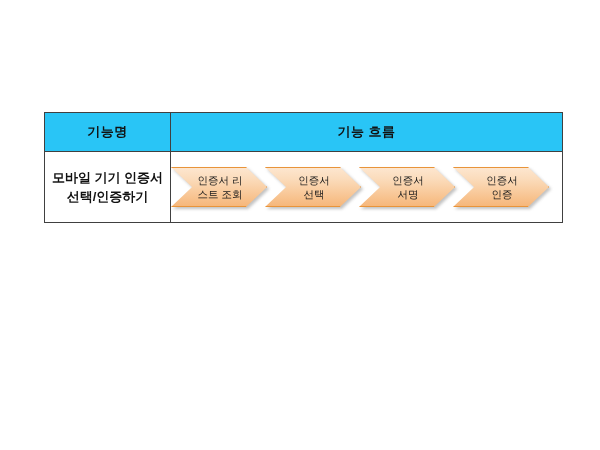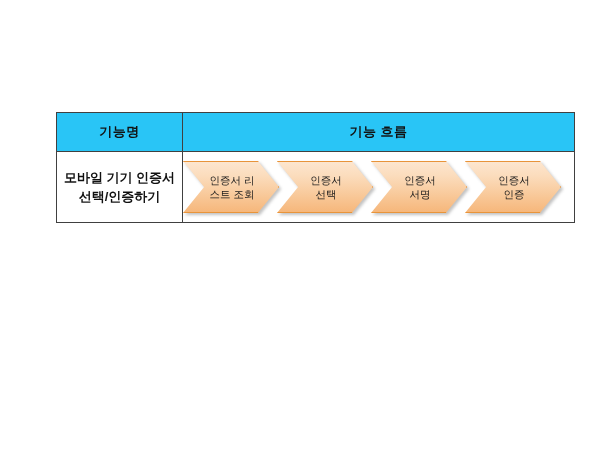--- a/index.html
+++ b/index.html
@@ -15,21 +15,20 @@
     font-family: "Liberation Sans", "DejaVu Sans", sans-serif;
   }
 
   #flow-table {
     position: absolute;
     left: 44px;
     top: 112px;
     width: 518px;
     border-collapse: collapse;
     table-layout: fixed;
-    margin-left: 12px;
   }
 
   #flow-table td {
     border: 1.5px solid #404040;
     padding: 0;
     vertical-align: middle;
   }
 
   .col-name  { width: 126px; }
   .col-flow  { width: 392px; }
@@ -64,21 +63,21 @@
     display: flex;
     flex-direction: row;
     align-items: center;
     gap: 0px;
   }
 
   
   .chevron {
     position: relative;
     width: 96px;
-    height: 52px;
+    height: 40px;
     margin-right: -2px;
     flex: 0 0 auto;
     filter: drop-shadow(2px 2px 1.5px rgba(120,120,120,0.45));
   }
   .chevron .shape {
     position: absolute;
     inset: 0;
     background: linear-gradient(to bottom,
                 #FDE6CF 0%,
                 #FBDCBC 28%,

